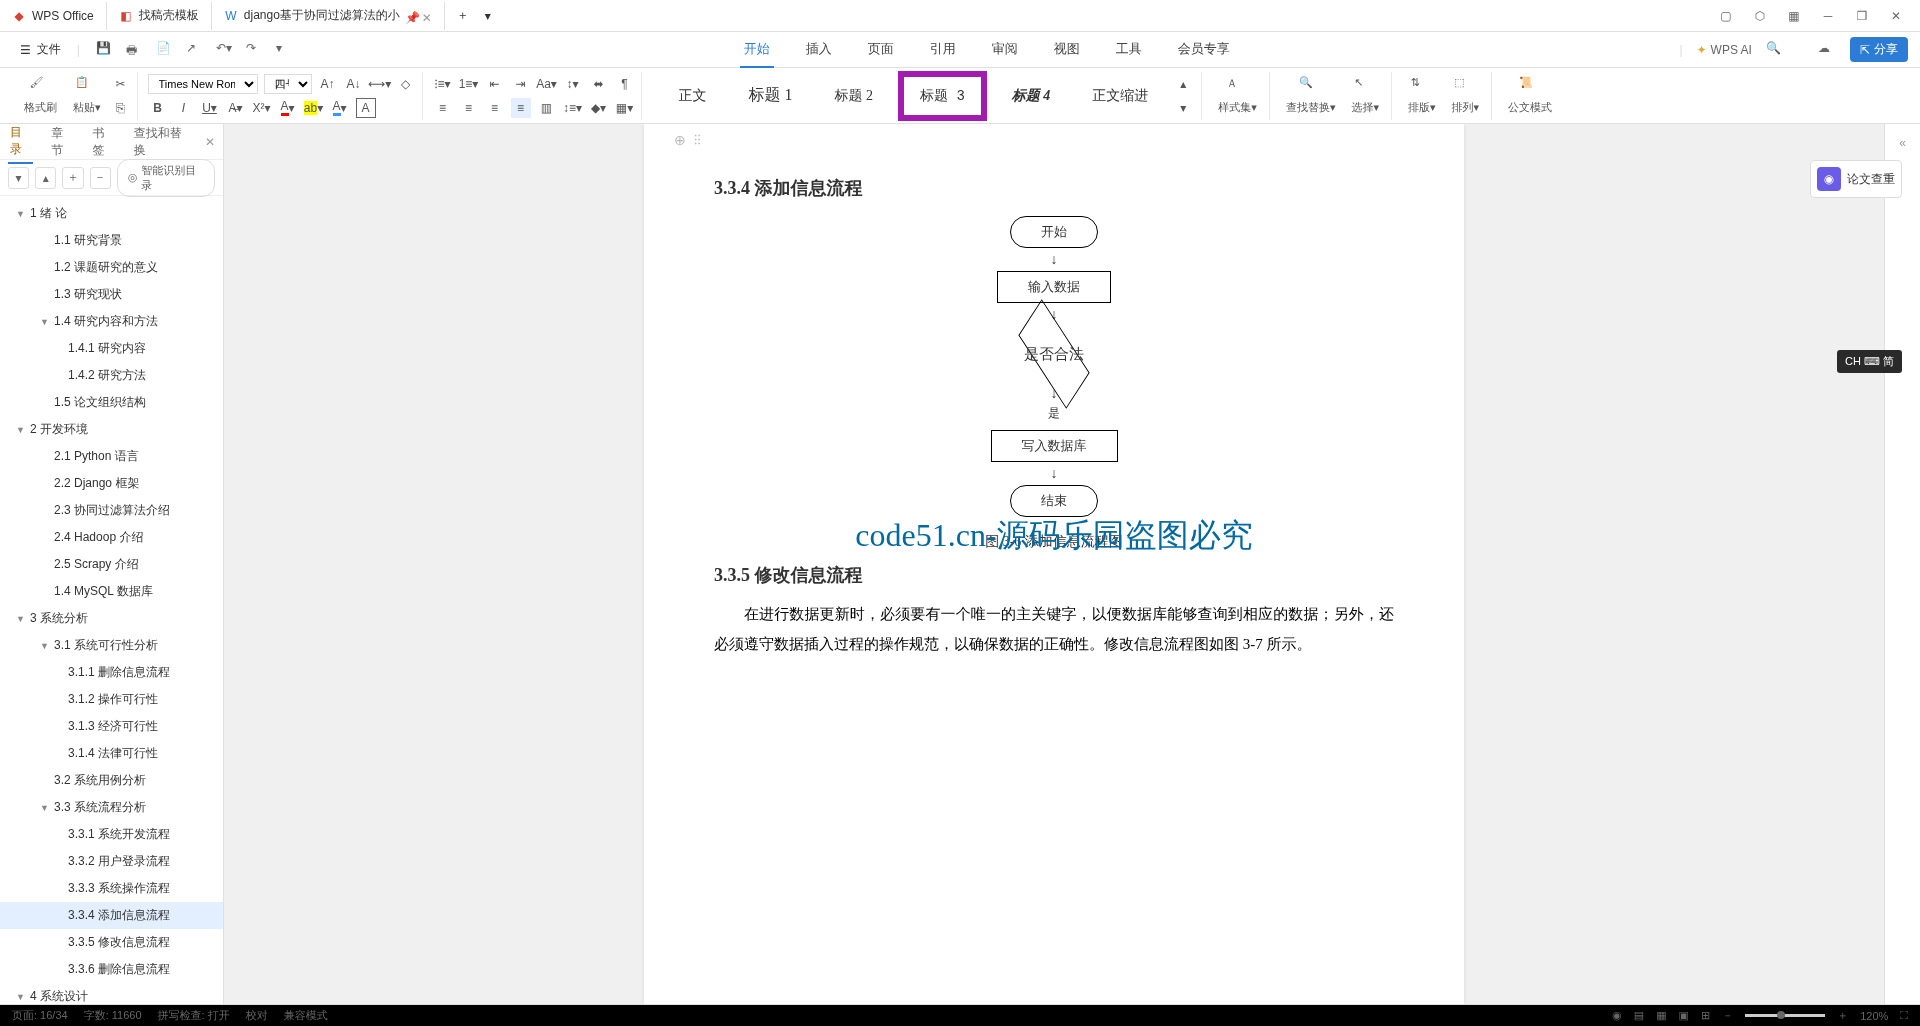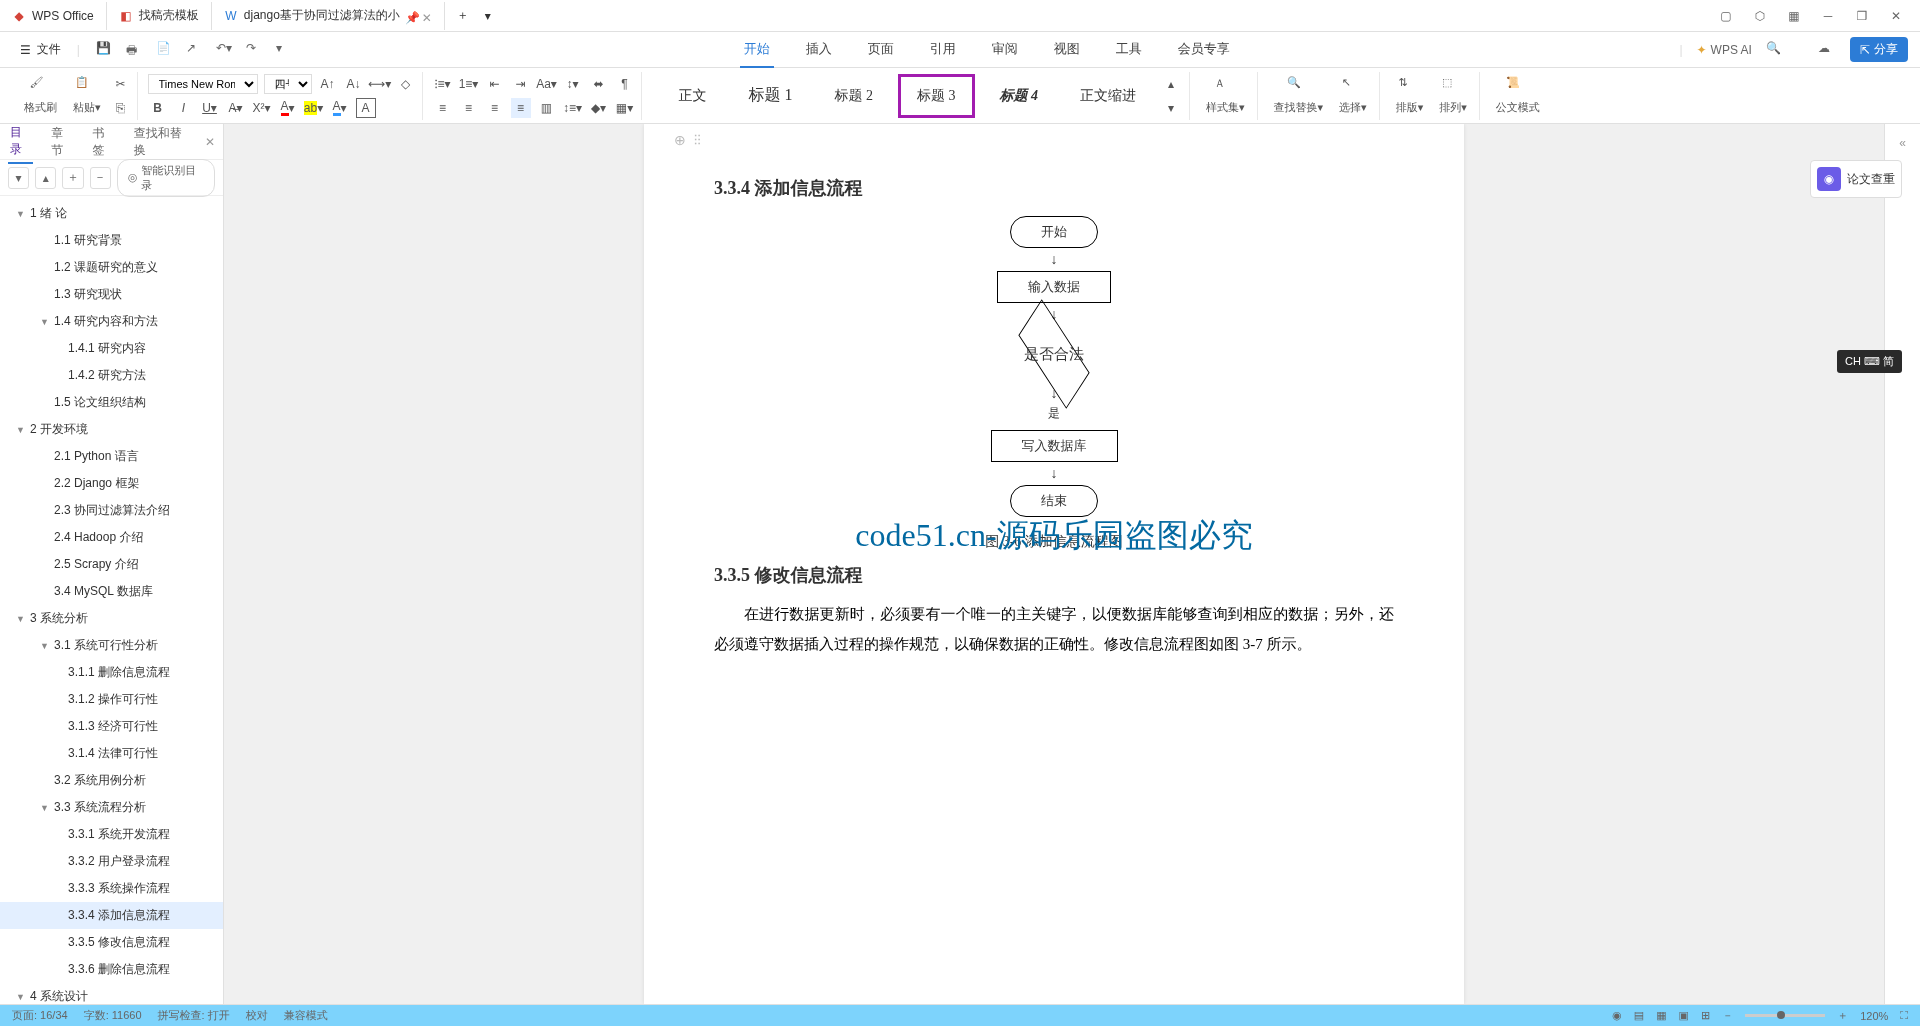--- a/index.html
+++ b/index.html
@@ -25,30 +25,30 @@
 .rib-group{display:flex;align-items:center;gap:4px;padding:0 6px;border-right:1px solid #e8e8e8;height:48px;}
 .rib-big{display:flex;flex-direction:column;align-items:center;gap:2px;padding:0 6px;cursor:pointer;font-size:11px;color:#555;}
 .rib-icon{width:22px;height:22px;color:#555;}
 .rib-small{width:20px;height:20px;display:flex;align-items:center;justify-content:center;cursor:pointer;color:#555;}
 .font-select{border:1px solid #ddd;padding:2px 6px;font-size:11px;width:110px;cursor:pointer;background:#fff;}
 .size-select{border:1px solid #ddd;padding:2px 6px;font-size:11px;width:48px;cursor:pointer;background:#fff;}
 .rib-grid{display:flex;flex-direction:column;gap:4px;}
 .rib-row{display:flex;gap:6px;}
 .style-gallery{display:flex;gap:8px;align-items:center;padding:0 8px;}
 .style-item{padding:10px 16px;border:1px solid transparent;cursor:pointer;font-size:14px;text-align:right;min-width:70px;}
-.style-item.sel{border:3px solid #a21caf;}
+.style-item.sel{border:6px solid #a21caf;font-family:Liberation Mono, monospace;}
 .style-h1{font-family:serif;font-weight:400;font-size:16px;}
 .style-h2{font-family:serif;}
 .style-h3{font-family:serif;}
 .style-h4{font-family:serif;font-style:italic;font-weight:bold;}
 .main{display:flex;height:calc(100% - 124px - 22px);}
 .sidebar{width:224px;background:#fff;border-right:1px solid #e0e0e0;display:flex;flex-direction:column;}
 .side-tabs{height:36px;display:flex;align-items:center;padding:0 8px;gap:16px;border-bottom:1px solid #eee;}
 .side-tab{font-size:12px;color:#666;cursor:pointer;padding:4px 2px;}
-.side-tab.active{color:#4c1d95;border-bottom:2px solid #2c7cd6;}
+.side-tab.active{color:#a16207;border-bottom:2px solid #2c7cd6;}
 .side-close{margin-left:auto;color:#999;cursor:pointer;}
 .side-tools{height:36px;display:flex;align-items:center;padding:0 8px;gap:6px;border-bottom:1px solid #eee;}
 .tool-btn{width:22px;height:22px;border:1px solid #ddd;border-radius:3px;display:flex;align-items:center;justify-content:center;cursor:pointer;color:#666;}
 .smart-btn{margin-left:auto;border:1px solid #ddd;border-radius:12px;padding:3px 10px;display:flex;align-items:center;gap:4px;cursor:pointer;font-size:11px;color:#666;}
 .toc{flex:1;overflow-y:auto;padding:4px 0;}
 .toc-item{padding:5px 8px;cursor:pointer;font-size:12px;color:#333;display:flex;align-items:center;gap:4px;}
 .toc-item.selected{background:#e3efff;}
 .toc-arrow{width:10px;color:#888;font-size:9px;}
 .toc-l1{padding-left:16px;}
 .toc-l2{padding-left:40px;}
@@ -64,21 +64,21 @@
 .fc-diamond{width:120px;height:56px;position:relative;display:flex;align-items:center;justify-content:center;}
 .fc-diamond::before{content:"";position:absolute;width:84px;height:40px;border:1px solid #000;transform:rotate(45deg) skew(12deg,12deg);}
 .fc-diamond span{position:relative;font-size:15px;text-align:right;}
 .fc-arrow{font-size:14px;line-height:0.5;}
 .fc-label{font-size:12px;}
 .caption{text-align:center;font-family:Liberation Serif, serif;font-size:14px;margin:10px 0;}
 .watermark{position:absolute;top:390px;left:50%;transform:translateX(-50%);color:#0369a1;font-size:32px;font-family:"SimSun",serif;white-space:nowrap;pointer-events:none;}
 .right-badge{background:#fff;border:1px solid #ddd;border-radius:4px;padding:6px;display:flex;align-items:center;gap:6px;writing-mode:horizontal-tb;cursor:pointer;position:absolute;right:18px;top:160px;}
 .right-badge-icon{width:24px;height:24px;background:#6b5ce7;border-radius:4px;display:flex;align-items:center;justify-content:center;color:#fff;}
 .ime-badge{position:absolute;right:18px;top:350px;background:#2a2a2a;color:#fff;padding:4px 8px;border-radius:3px;font-size:11px;}
-.statusbar{height:22px;background:#7dd3fc;border-top:1px solid #e0e0e0;display:flex;align-items:center;padding:0 12px;font-size:11px;color:#666;gap:16px;}
+.statusbar{height:22px;background:#000000;border-top:1px solid #e0e0e0;display:flex;align-items:center;padding:0 12px;font-size:11px;color:#666;gap:16px;}
 .status-right{margin-left:auto;display:flex;gap:12px;align-items:center;}
 </style>
 </head>
 <body>
 
 <div class="titlebar">
   <div class="tab">
       <span class="tab-icon" style="color:#d4443a;">◆</span>
       <span>WPS Office</span>
     </div>
@@ -323,21 +323,21 @@
         <div class="toc-item toc-l2">
           <span class="toc-arrow"></span>
           <span>2.4 Hadoop 介绍</span>
         </div>
         <div class="toc-item toc-l2">
           <span class="toc-arrow"></span>
           <span>2.5 Scrapy 介绍</span>
         </div>
         <div class="toc-item toc-l2">
           <span class="toc-arrow"></span>
-          <span>3.4 MySQL 数据库</span>
+          <span>1.4 MySQL 数据库</span>
         </div>
         <div class="toc-item toc-l1">
           <span class="toc-arrow">▼</span>
           <span>3 系统分析</span>
         </div>
         <div class="toc-item toc-l2">
           <span class="toc-arrow">▼</span>
           <span>3.1 系统可行性分析</span>
         </div>
         <div class="toc-item toc-l3">

